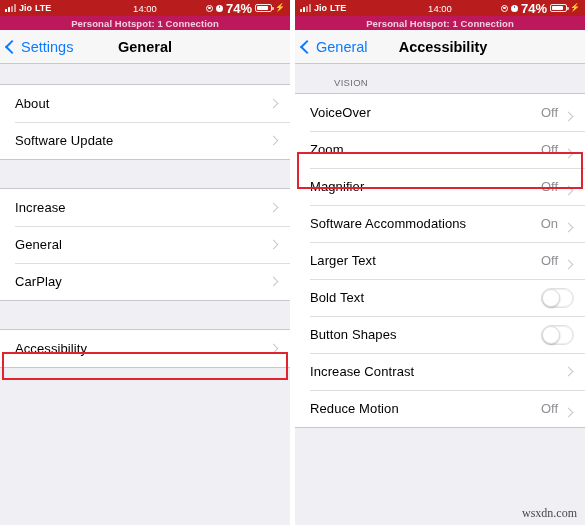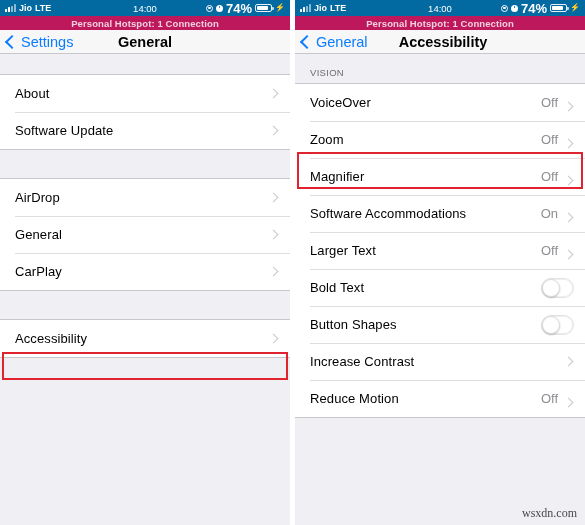--- a/index.html
+++ b/index.html
@@ -24,21 +24,21 @@
     height: 525px;
     position: relative;
     background: #efeff4;
     overflow: hidden;
   }
   .phone.left { margin-right: 5px; }
 
   
   .statusbar {
     height: 16px;
-    background: #0369a1;
+    background: #b91c1c;
     display: flex;
     align-items: center;
     position: relative;
     color: #ffffff;
     font-size: 9px;
     font-weight: bold;
     padding: 0 5px;
     box-sizing: border-box;
   }
   .sb-left {
@@ -140,21 +140,21 @@
     font-size: 9.5px;
     font-weight: bold;
     display: flex;
     align-items: center;
     justify-content: center;
     letter-spacing: .1px;
   }
 
   
   .navbar {
-    height: 24px;
+    height: 34px;
     background: #f7f7f8;
     border-bottom: 1px solid #c8c7cc;
     display: flex;
     align-items: center;
     position: relative;
     box-sizing: border-box;
   }
   .nav-back {
     display: flex;
     align-items: center;
@@ -177,21 +177,21 @@
     left: 0; right: 0;
     text-align: center;
     font-size: 14.5px;
     font-weight: bold;
     color: #000000;
   }
   .nav-title.offset { padding-left: 6px; }
 
   
   .content { position: relative; }
-  .gap { background: #efeff4; }
+  .gap { background: #efeff4; padding-left: 24px; }
   .group {
     background: #ffffff;
     border-top: 1px solid #c8c7cc;
     border-bottom: 1px solid #c8c7cc;
   }
   .section-head {
     height: 100%;
     display: flex;
     align-items: flex-end;
     padding: 0 0 5px 15px;
@@ -341,21 +341,21 @@
           <span class="row-right">
             <span class="chev-right"></span>
           </span>
         </div>
       </div>
 
       <div class="gap" style="height:28px"></div>
 
       <div class="group">
         <div class="row">
-          <span class="row-label">AirDrop</span>
+          <span class="row-label">Increase</span>
           <span class="row-right">
             <span class="chev-right"></span>
           </span>
         </div>
         <div class="row">
           <span class="row-label">General</span>
           <span class="row-right">
             <span class="chev-right"></span>
           </span>
         </div>

